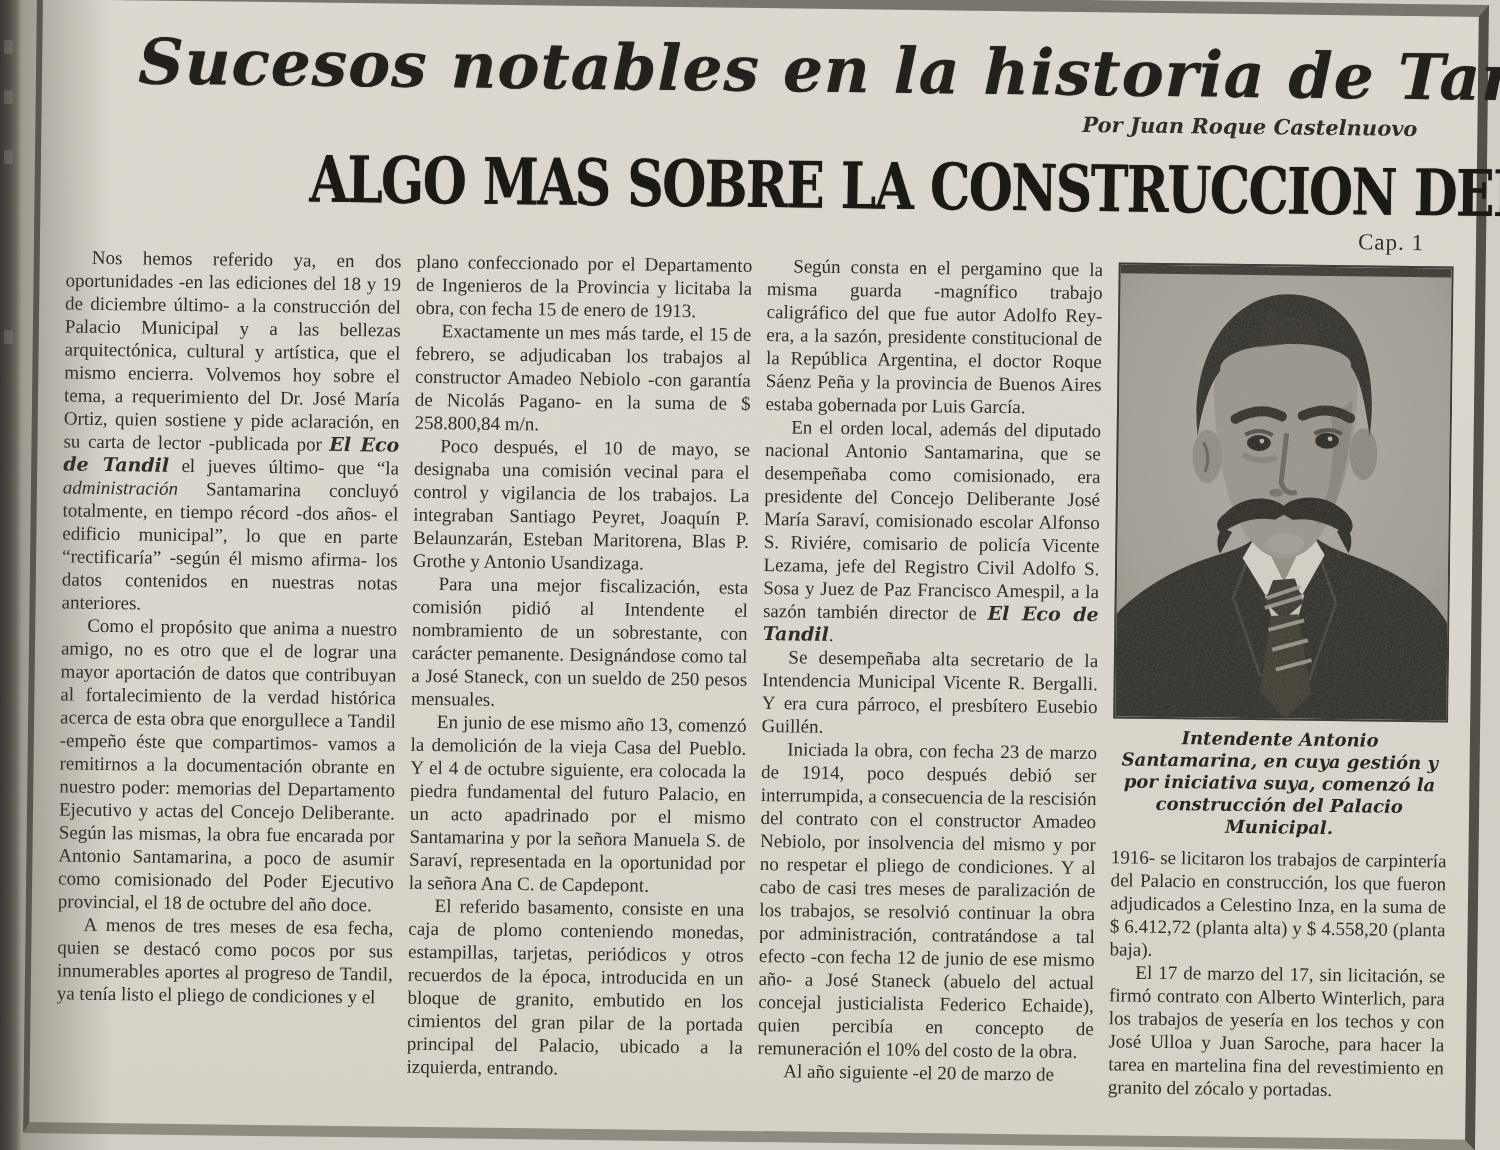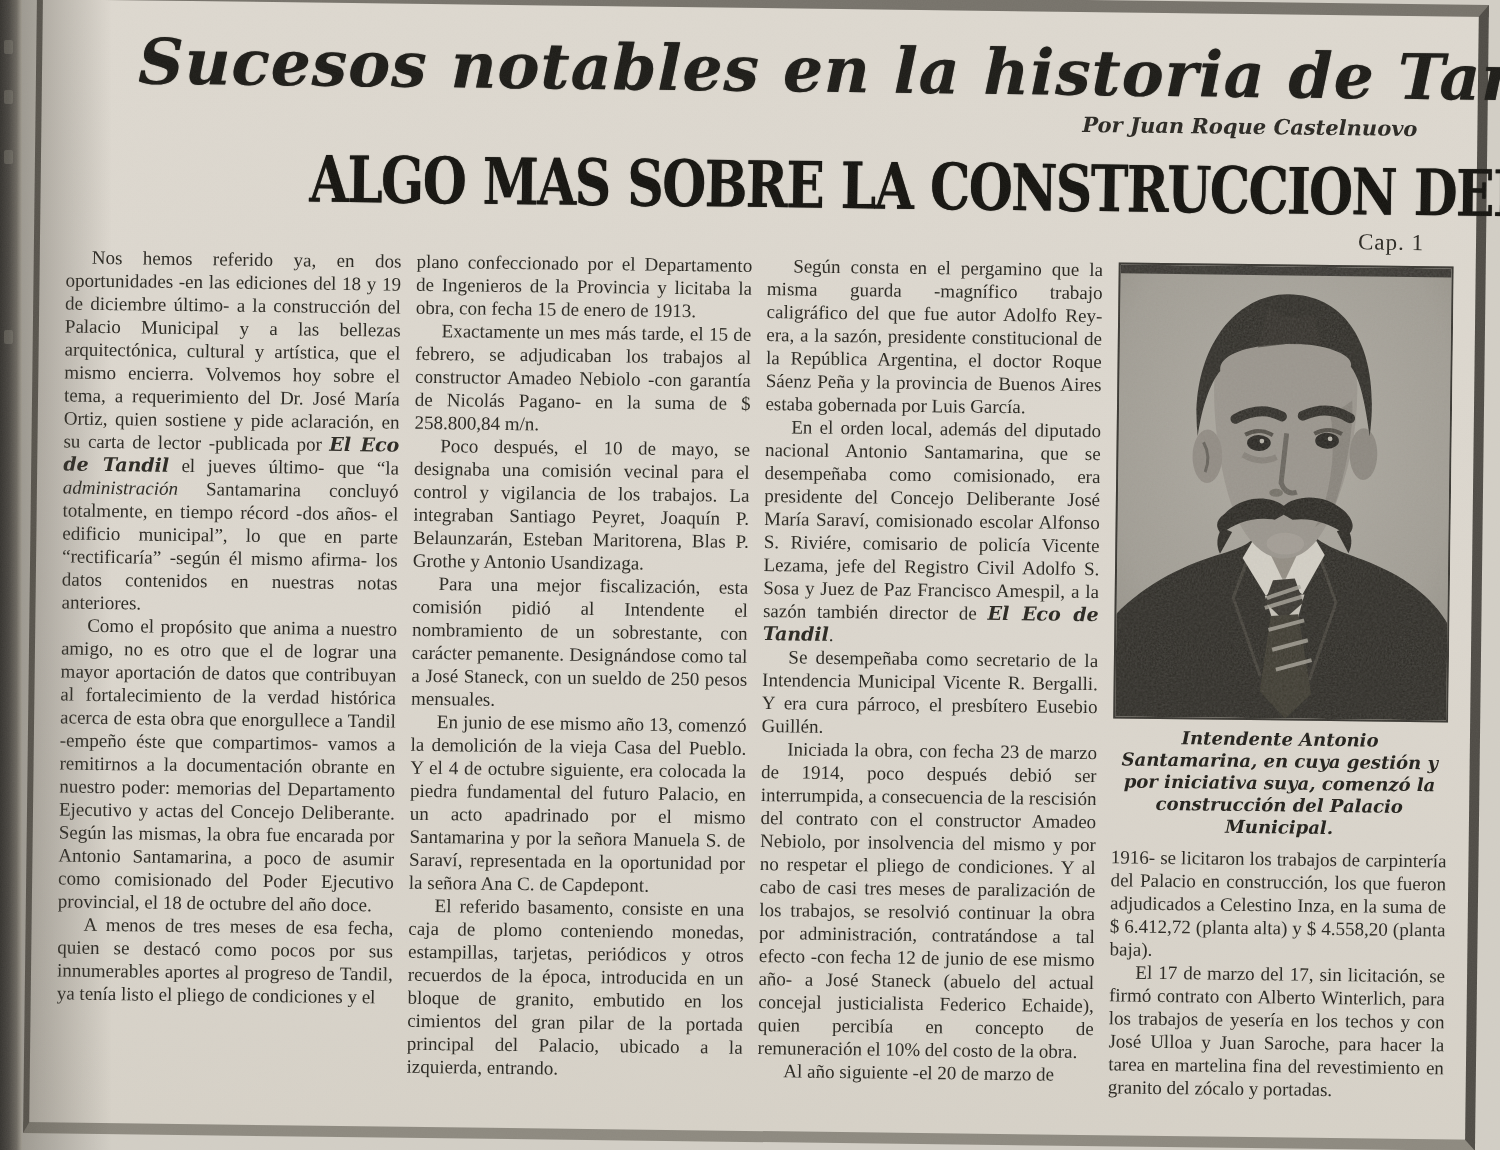--- a/index.html
+++ b/index.html
@@ -126,21 +126,21 @@
           <p class="par"><span>plano confeccionado por el Departamento de Ingenieros de la Provincia y licitaba la obra, con fecha 15 de enero de 1913.</span></p>
           <p class="par ind"><span>Exactamente un mes más tarde, el 15 de febrero, se adjudicaban los trabajos al constructor Amadeo Nebiolo -con garantía de Nicolás Pagano- en la suma de $ 258.800,84 m/n.</span></p>
           <p class="par ind"><span>Poco después, el 10 de mayo, se designaba una comisión vecinal para el control y vigilancia de los trabajos. La integraban Santiago Peyret, Joaquín P. Belaunzarán, Esteban Maritorena, Blas P. Grothe y Antonio Usandizaga.</span></p>
           <p class="par ind"><span>Para una mejor fiscalización, esta comisión pidió al Intendente el nombramiento de un sobrestante, con carácter pemanente. Designándose como tal a José Staneck, con un sueldo de 250 pesos mensuales.</span></p>
           <p class="par ind"><span>En junio  de ese mismo año 13, comenzó la demolición de la vieja Casa del Pueblo. Y el 4 de octubre siguiente, era colocada la piedra fundamental del futuro Palacio, en un acto apadrinado por el mismo Santamarina y por la señora Manuela S. de Saraví, representada en la oportunidad por la señora Ana C. de Capdepont.</span></p>
           <p class="par ind"><span>El referido basamento,  consiste en una caja de plomo conteniendo monedas, estampillas, tarjetas, periódicos y otros recuerdos de la época, introducida en un bloque de granito, embutido en los cimientos del gran pilar de la portada principal del Palacio, ubicado a la izquierda,  entrando.</span></p>
         </div>
       <div class="col">
           <p class="par ind"><span>Según consta en el pergamino que la misma guarda -magnífico trabajo caligráfico del que fue autor Adolfo Rey- era, a la sazón, presidente constitucional de la República Argentina, el doctor Roque Sáenz Peña y la provincia de Buenos Aires estaba gobernada por Luis García.</span></p>
           <p class="par ind"><span>En el orden local, además del diputado nacional Antonio Santamarina, que se desempeñaba como comisionado, era presidente del Concejo Deliberante José María Saraví, comisionado escolar Alfonso S. Riviére, comisario de policía Vicente Lezama, jefe del Registro Civil Adolfo S. Sosa y Juez de Paz Francisco Amespil, a la sazón también director de </span><span class="em">El Eco de Tandil</span><span>.</span></p>
-          <p class="par ind"><span>Se desempeñaba como secretario de la Intendencia Municipal Vicente R. Bergalli. Y era cura párroco, el presbítero Eusebio Guillén.</span></p>
+          <p class="par ind"><span>Se desempeñaba alta secretario de la Intendencia Municipal Vicente R. Bergalli. Y era cura párroco, el presbítero Eusebio Guillén.</span></p>
           <p class="par ind"><span>Iniciada la obra, con fecha 23 de marzo de 1914, poco después debió ser interrumpida, a consecuencia de la rescisión del contrato con el constructor Amadeo Nebiolo, por insolvencia del mismo y por no respetar el pliego de condiciones. Y al cabo de casi tres meses de paralización de los trabajos, se resolvió continuar la obra por administración, contratándose a tal efecto -con fecha 12 de junio de ese mismo año- a José Staneck (abuelo del actual concejal justicialista Federico Echaide), quien percibía en concepto de remuneración el 10% del costo de la obra.</span></p>
           <p class="par ind"><span>Al año siguiente -el 20 de marzo de</span></p>
         </div>
 
       <div class="col col-photo">
         <figure class="photo">
           <svg viewBox="0 0 335 455" preserveAspectRatio="none">
             <defs>
               <filter id="grainP" x="0" y="0" width="100%" height="100%">
                 <feTurbulence type="fractalNoise" baseFrequency="0.55" numOctaves="2" stitchTiles="stitch"></feTurbulence>

